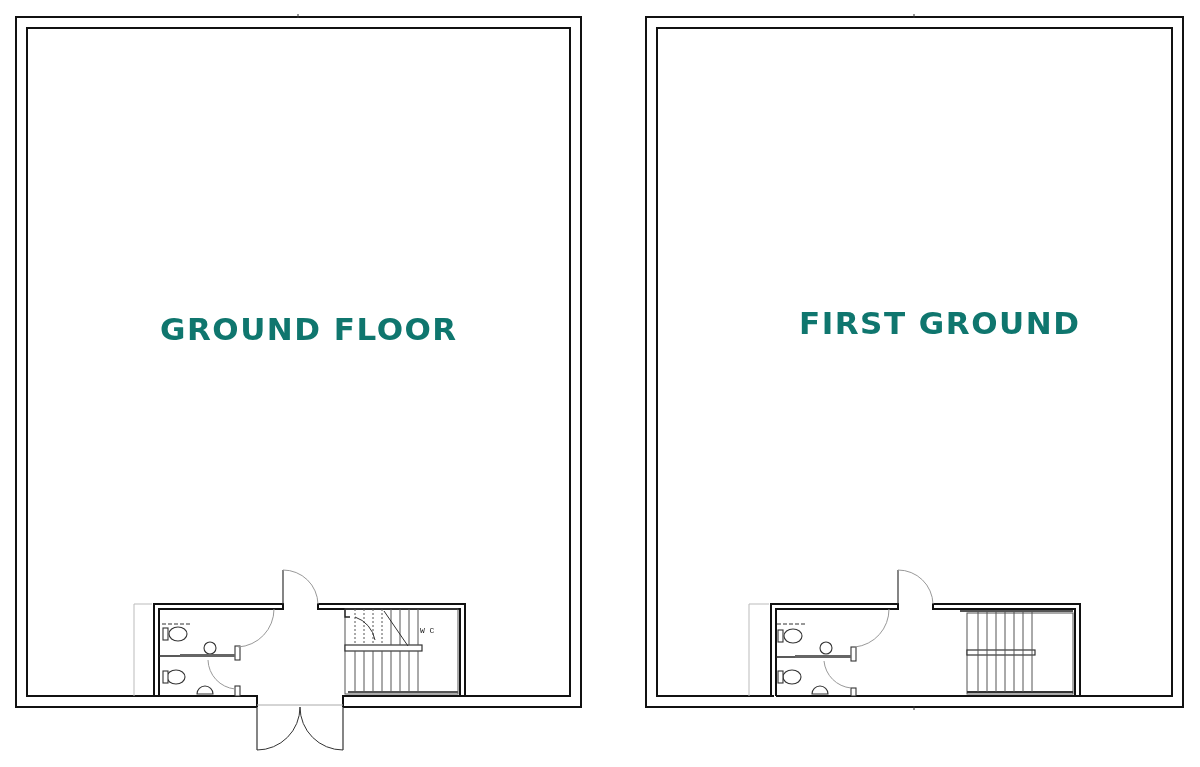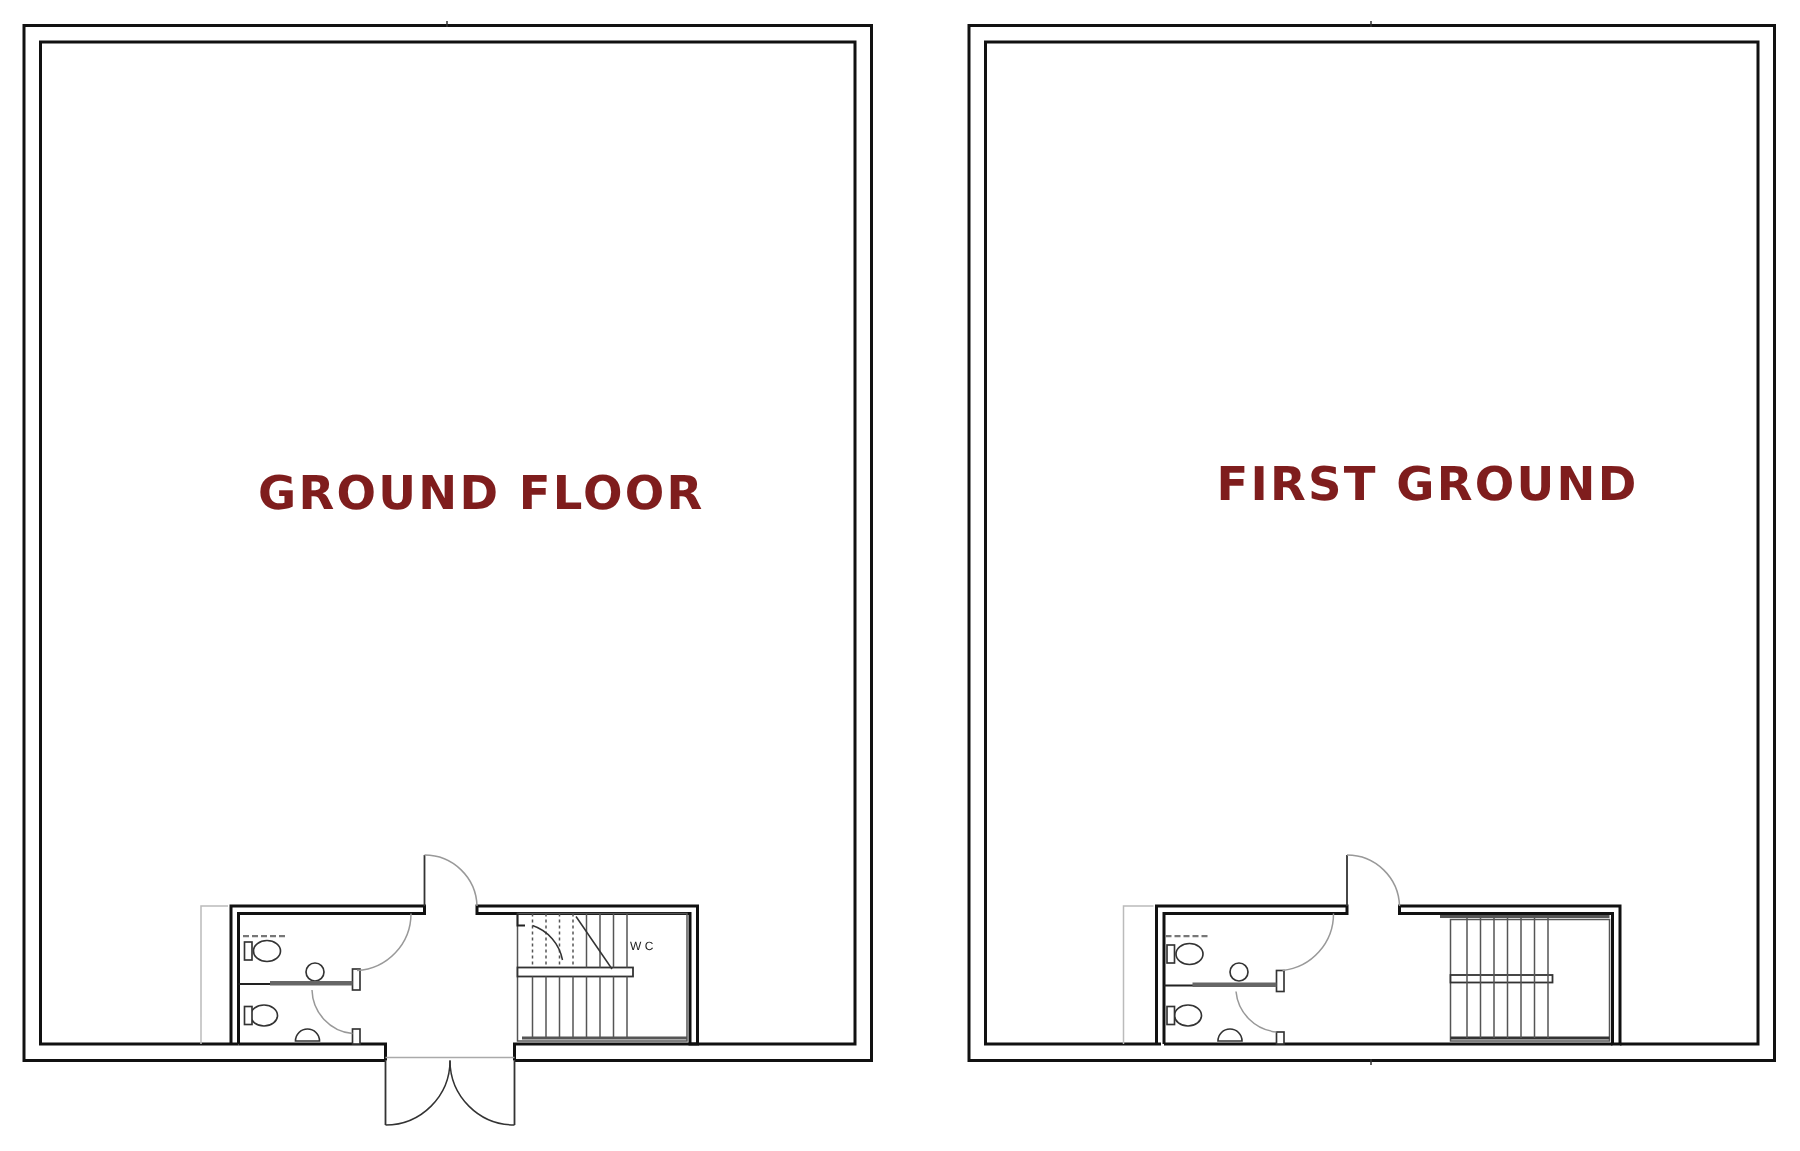--- a/index.html
+++ b/index.html
@@ -11,30 +11,29 @@
   .leaf { fill: none; stroke: #333; stroke-width: 1.2; }
   .fixture { fill: #fff; stroke: #333; stroke-width: 1.1; }
   .tread { stroke: #555; stroke-width: 1; }
   .grey { stroke: #bbb; stroke-width: 1; fill: none; }
   .floor-label {
     position: absolute;
     font-family: "DejaVu Sans", sans-serif;
     font-weight: bold;
     font-size: 31px;
     letter-spacing: 1.5px;
-    color: #7f1d1d;
+    color: #0f766e;
     white-space: nowrap;
     line-height: 1;
-    margin-left: 12px;
   }
   #label-ground { left: 160px; top: 314px; }
   #label-first { left: 799px; top: 308px; }
   .wc-text {
     position: absolute;
-    font-family: Liberation Sans, sans-serif;
+    font-family: Liberation Mono, monospace;
     font-size: 8px;
     color: #222;
     left: 373px; top: 626px; padding-left: 47px;
   }
 </style>
 </head>
 <body>
 
 <svg id="plan" viewBox="0 0 1200 767" xmlns="http://www.w3.org/2000/svg">
 

